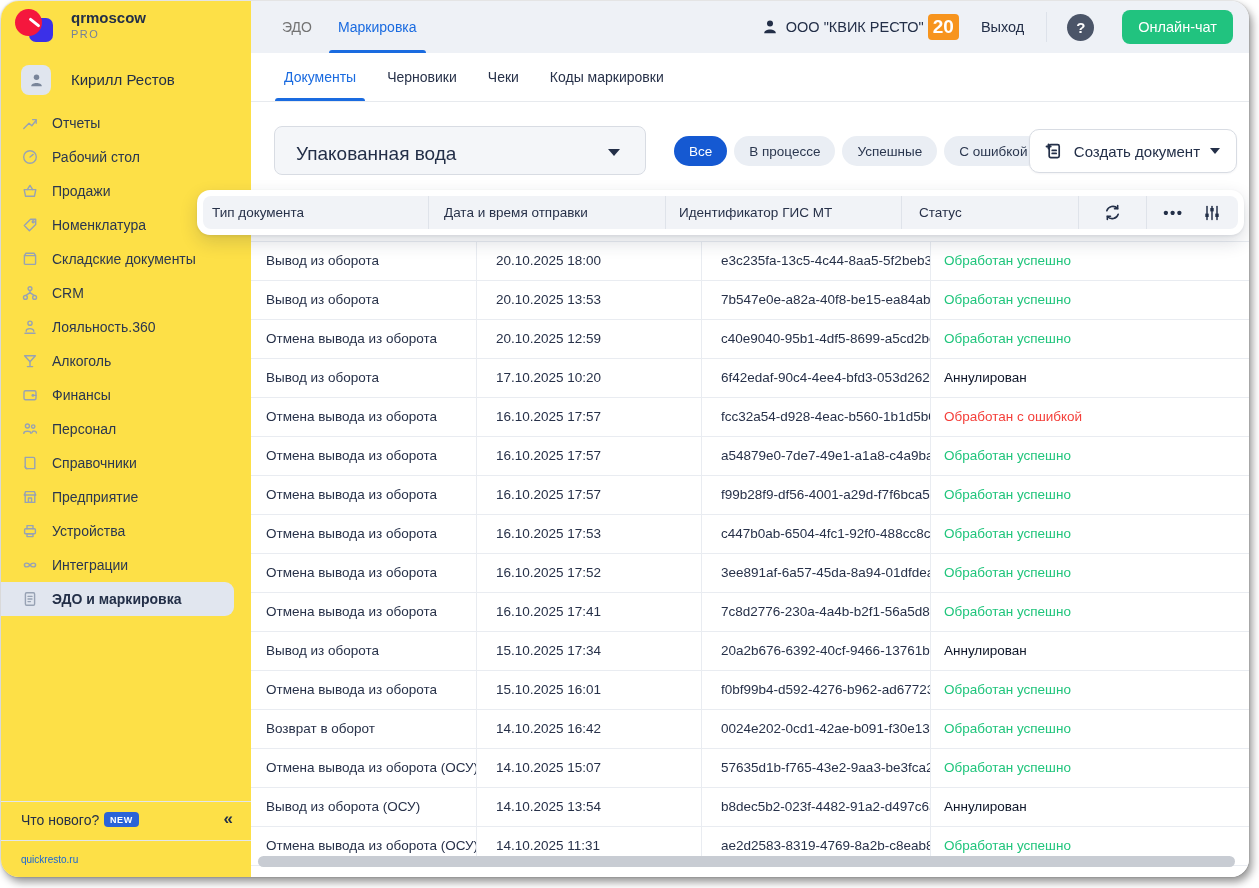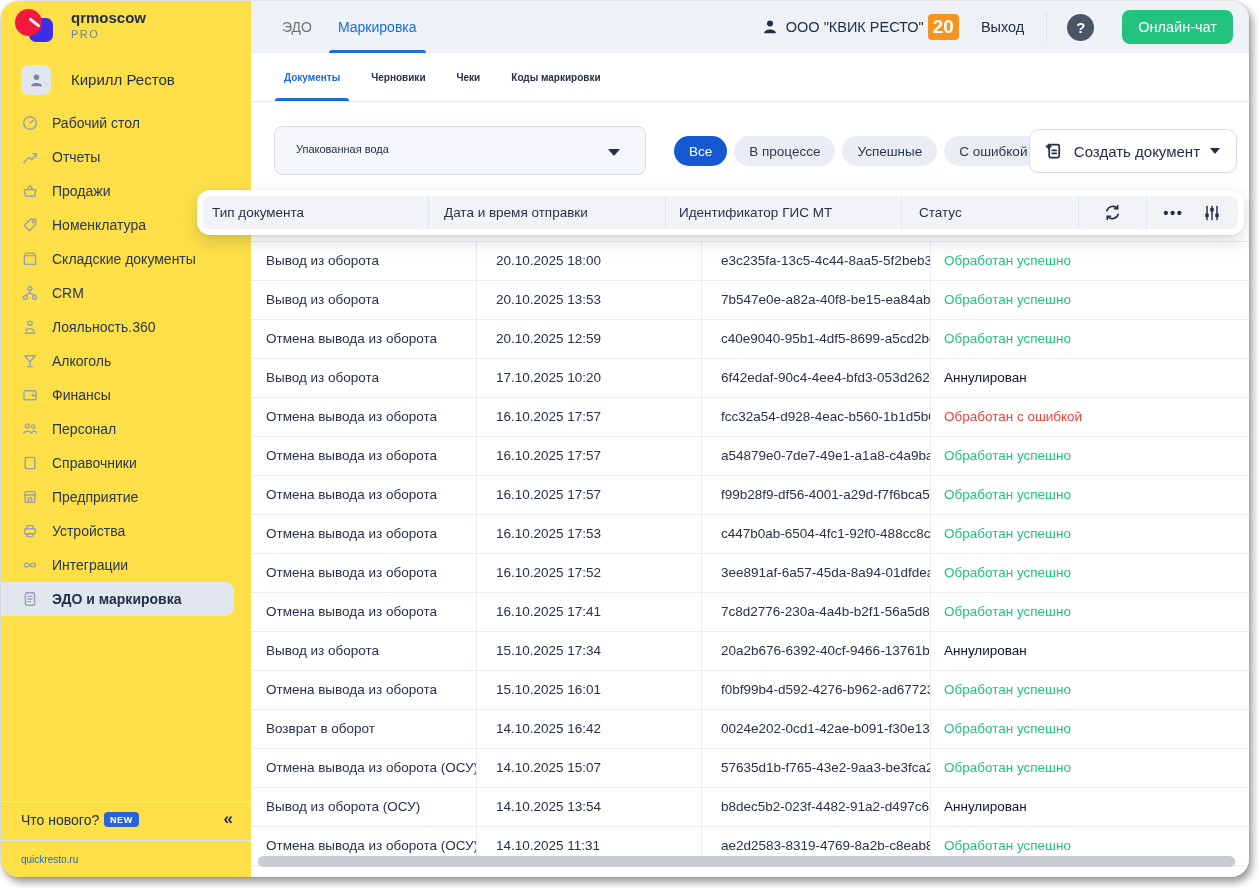--- a/index.html
+++ b/index.html
@@ -48,27 +48,27 @@
   .count-badge{background:#f7941d;color:#fff;font-size:19px;font-weight:bold;border-radius:4px;padding:2px 5px;margin-left:4px;}
   .logout{font-size:14.5px;font-weight:500;color:#232f48;margin-left:22px;cursor:pointer;}
   .top-divider{width:1px;height:30px;background:#dde2ea;margin:0 20px 0 22px;}
   .help-btn{width:27px;height:27px;border-radius:50%;background:#4b5568;color:#fff;font-size:15px;font-weight:bold;
     display:flex;align-items:center;justify-content:center;cursor:pointer;}
   .chat-btn{margin-left:28px;background:#21c37f;color:#fff;font-size:14.5px;font-weight:500;border:none;
     border-radius:8px;padding:9px 16px;cursor:pointer;}
   
   .content{position:absolute;left:250px;top:52px;right:0;bottom:0;background:#fff;}
   .subtabs{display:flex;height:48px;border-bottom:1px solid #e7eaee;margin:0;padding-left:24px;}
-  .subtab{position:relative;display:flex;align-items:center;padding:0 9px;margin-right:13px;font-size:10px;
-    font-weight:700;color:#273149;cursor:pointer;}
+  .subtab{position:relative;display:flex;align-items:center;padding:0 9px;margin-right:13px;font-size:14px;
+    font-weight:400;color:#273149;cursor:pointer;}
   .subtab.active{color:#1a6be0;}
   .subtab.active::after{content:"";position:absolute;left:0;right:0;bottom:0;height:3px;background:#1a6be0;border-radius:3px 3px 0 0;}
   .select-box{position:absolute;left:23px;top:73px;width:372px;height:49px;box-sizing:border-box;background:#f4f6f9;
     border:1px solid #d8dce3;border-radius:8px;cursor:pointer;}
-  .select-label{position:absolute;left:21px;top:16px;font-size:11px;color:#232f48;}
+  .select-label{position:absolute;left:21px;top:16px;font-size:19px;color:#232f48;}
   .select-caret{position:absolute;right:25px;top:22px;width:0;height:0;border-left:6px solid transparent;
     border-right:6px solid transparent;border-top:7px solid #232f48;}
   .chips{position:absolute;left:423px;top:83px;display:flex;gap:7px;}
   .chip{height:30px;display:flex;align-items:center;padding:0 15px;border-radius:15px;background:#eaeef4;
     font-size:13.5px;color:#2b374f;cursor:pointer;white-space:nowrap;}
   .chip.active{background:#1559d2;color:#fff;}
   .create-btn{position:absolute;right:12px;top:76px;height:44px;display:flex;align-items:center;background:#fff;
     border:1px solid #d8dce3;border-radius:10px;padding:0 16px 0 14px;cursor:pointer;box-shadow:0 1px 2px rgba(30,40,70,.05);}
   .create-btn .lbl{font-size:15px;font-weight:500;color:#232f48;margin:0 10px 0 10px;}
   .btn-caret{width:0;height:0;border-left:5.5px solid transparent;border-right:5.5px solid transparent;border-top:6px solid #232f48;}
@@ -147,35 +147,35 @@
           <line x1="10" y1="2.6" x2="10" y2="8.6"></line>
           <path d="M6.2 4.9a6.3 6.3 0 1 0 7.6 0"></path>
         </svg>
       </div>
     </div>
 
     <div class="side-nav">
   <div class="side-item">
     <span class="side-ic">
             <svg width="18" height="18" viewBox="0 0 18 18" fill="none" stroke="#97a2b4" stroke-width="1.4" stroke-linecap="round" stroke-linejoin="round">
+              <path d="M2.8 14.5 8 9.3l2.8 2.5 4.4-5.6"></path>
+              <path d="M11.6 5.6h3.6v3.6"></path>
+            </svg>
+          </span>
+    <span class="side-label">Отчеты</span>
+  </div>
+
+  <div class="side-item">
+    <span class="side-ic">
+            <svg width="18" height="18" viewBox="0 0 18 18" fill="none" stroke="#97a2b4" stroke-width="1.4" stroke-linecap="round" stroke-linejoin="round">
               <circle cx="9" cy="9" r="6.3"></circle>
               <line x1="9" y1="9" x2="12.2" y2="6.4"></line>
             </svg>
           </span>
     <span class="side-label">Рабочий стол</span>
-  </div>
-
-  <div class="side-item">
-    <span class="side-ic">
-            <svg width="18" height="18" viewBox="0 0 18 18" fill="none" stroke="#97a2b4" stroke-width="1.4" stroke-linecap="round" stroke-linejoin="round">
-              <path d="M2.8 14.5 8 9.3l2.8 2.5 4.4-5.6"></path>
-              <path d="M11.6 5.6h3.6v3.6"></path>
-            </svg>
-          </span>
-    <span class="side-label">Отчеты</span>
   </div>
 
   <div class="side-item">
     <span class="side-ic">
             <svg width="18" height="18" viewBox="0 0 18 18" fill="none" stroke="#97a2b4" stroke-width="1.4" stroke-linecap="round" stroke-linejoin="round">
               <path d="M3.2 7.6h11.6l-1.3 6.6H4.5Z"></path>
               <path d="M6.3 7.6 9 3.4l2.7 4.2"></path>
             </svg>
           </span>
     <span class="side-label">Продажи</span>

